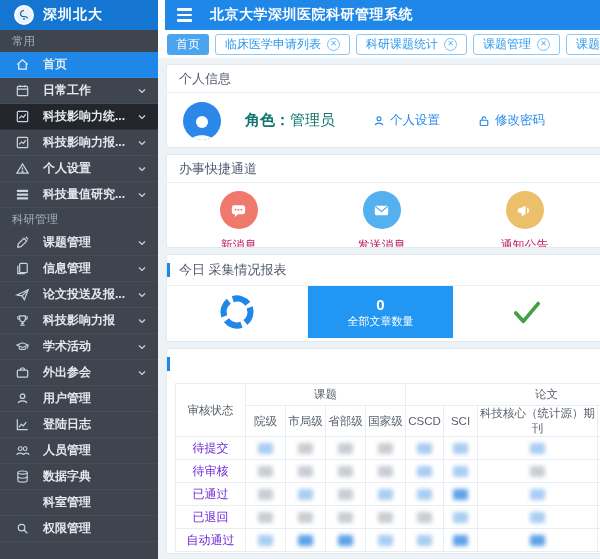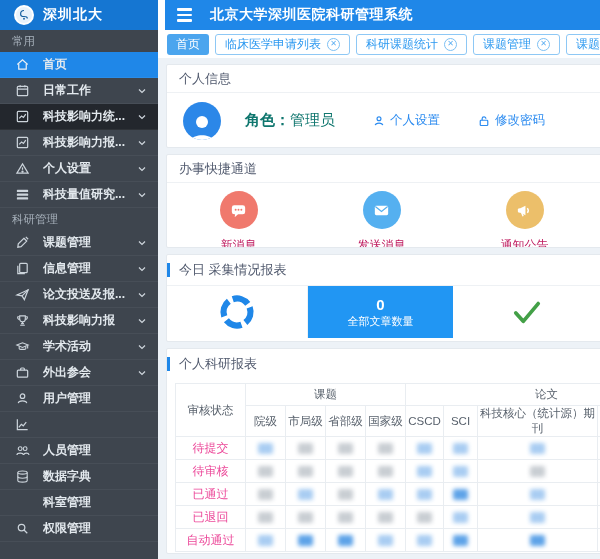--- a/index.html
+++ b/index.html
@@ -83,21 +83,21 @@
   .stat-cell.w3 { width:148px; background:#fff; }
   .stat-num { color:#fff; font-size:15px; font-weight:bold; line-height:1.2; }
   .stat-lbl { color:#fff; font-size:11px; }
 
   
   table.rpt { border-collapse:collapse; margin:4px 0 0 8px; table-layout:fixed; }
   table.rpt th, table.rpt td { border:1px solid #e9edf1; text-align:center;
     font-weight:normal; }
   table.rpt thead th { font-size:11.5px; color:#58616c; height:22px; }
   table.rpt thead tr.sub th { height:26px; }
-  table.rpt td { height:23px; font-size:12px; color:#ec4899;margin-top:21px; }
+  table.rpt td { height:23px; font-size:12px; color:#6d28d9;margin-top:21px; }
   td.rl { background:#fff; }
   .chip { display:inline-block; width:15px; height:11px; border-radius:2px;
     filter:blur(2px); vertical-align:middle; }
   .chip.b { background:#a9cdf2; } .chip.B { background:#5ea3e8; } .chip.g { background:#c9ced3; }
 </style>
 </head>
 <body>
 
 <div class="app">
 
@@ -314,20 +314,21 @@
       <span class="lb">用户管理</span>
     </div>
 
     <div class="s-item">
       <span class="ic">
           <svg width="15" height="15" viewBox="0 0 16 16" fill="none" stroke="#ccd4db" stroke-width="1.3">
             <path d="M2.5 2.5 V13.5 H13.5"></path>
             <path d="M4 11l2.8-3.2 2 1.6L12 5.5"></path>
           </svg>
         </span>
+      <span class="lb">登陆日志</span>
     </div>
 
     <div class="s-item">
       <span class="ic">
           <svg width="15" height="15" viewBox="0 0 16 16" fill="none" stroke="#ccd4db" stroke-width="1.2">
             <circle cx="5.5" cy="6" r="2"></circle>
             <circle cx="10.8" cy="6" r="2"></circle>
             <path d="M2 12.8c.4-2.6 6.6-2.6 7 0 M9.3 12.8c.4-2.6 5.3-2.6 5.7 0"></path>
           </svg>
         </span>
@@ -468,21 +469,20 @@
               <polyline points="5,16 13,25 29,6" fill="none" stroke="#43a047" stroke-width="4" stroke-linecap="round" stroke-linejoin="round"></polyline>
             </svg>
         </div>
 
       </div>
     </div>
 
     <div class="card" style="height:206px;">
       <div class="ctitle acc">
         <span class="accbar"></span>
-        <span>个人科研报表</span>
       </div>
       <table class="rpt">
         <colgroup>
           <col style="width:70px">
             <col style="width:40px">
             <col style="width:40px">
             <col style="width:40px">
             <col style="width:40px">
           <col style="width:38px">
             <col style="width:34px">

